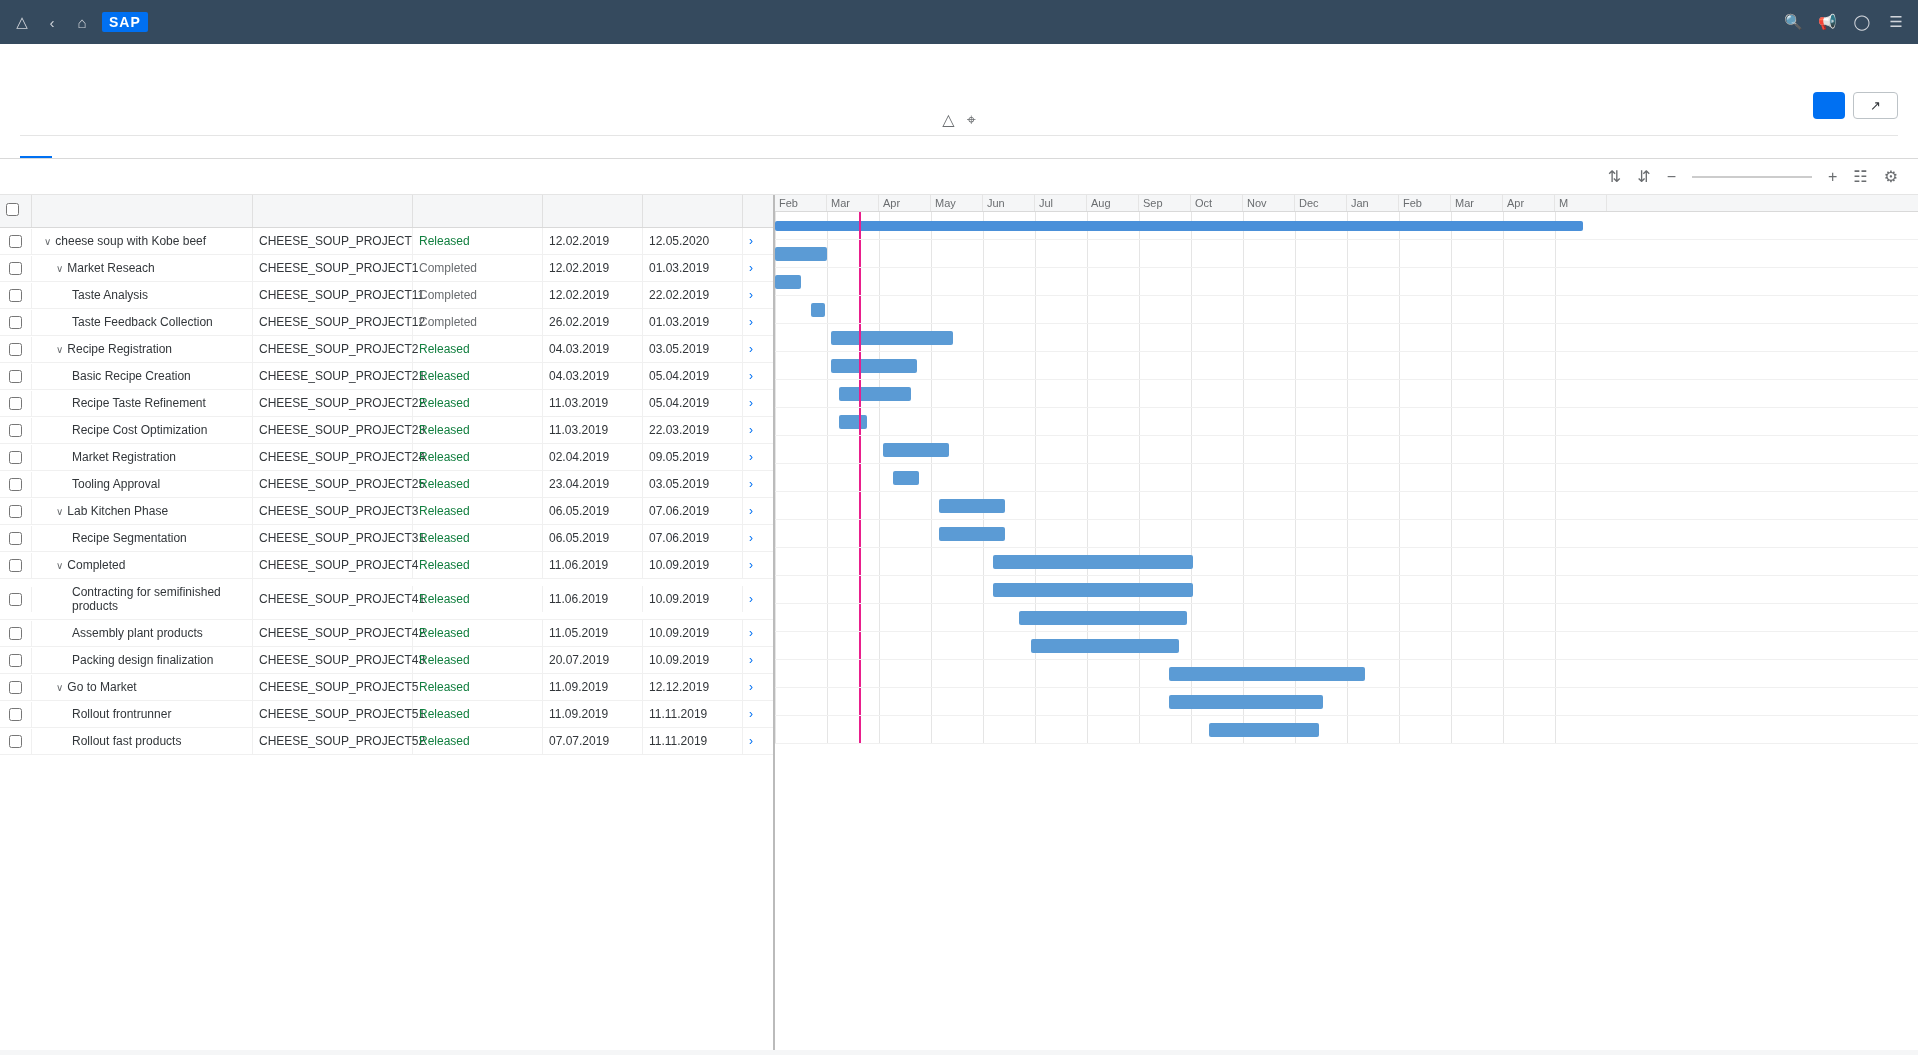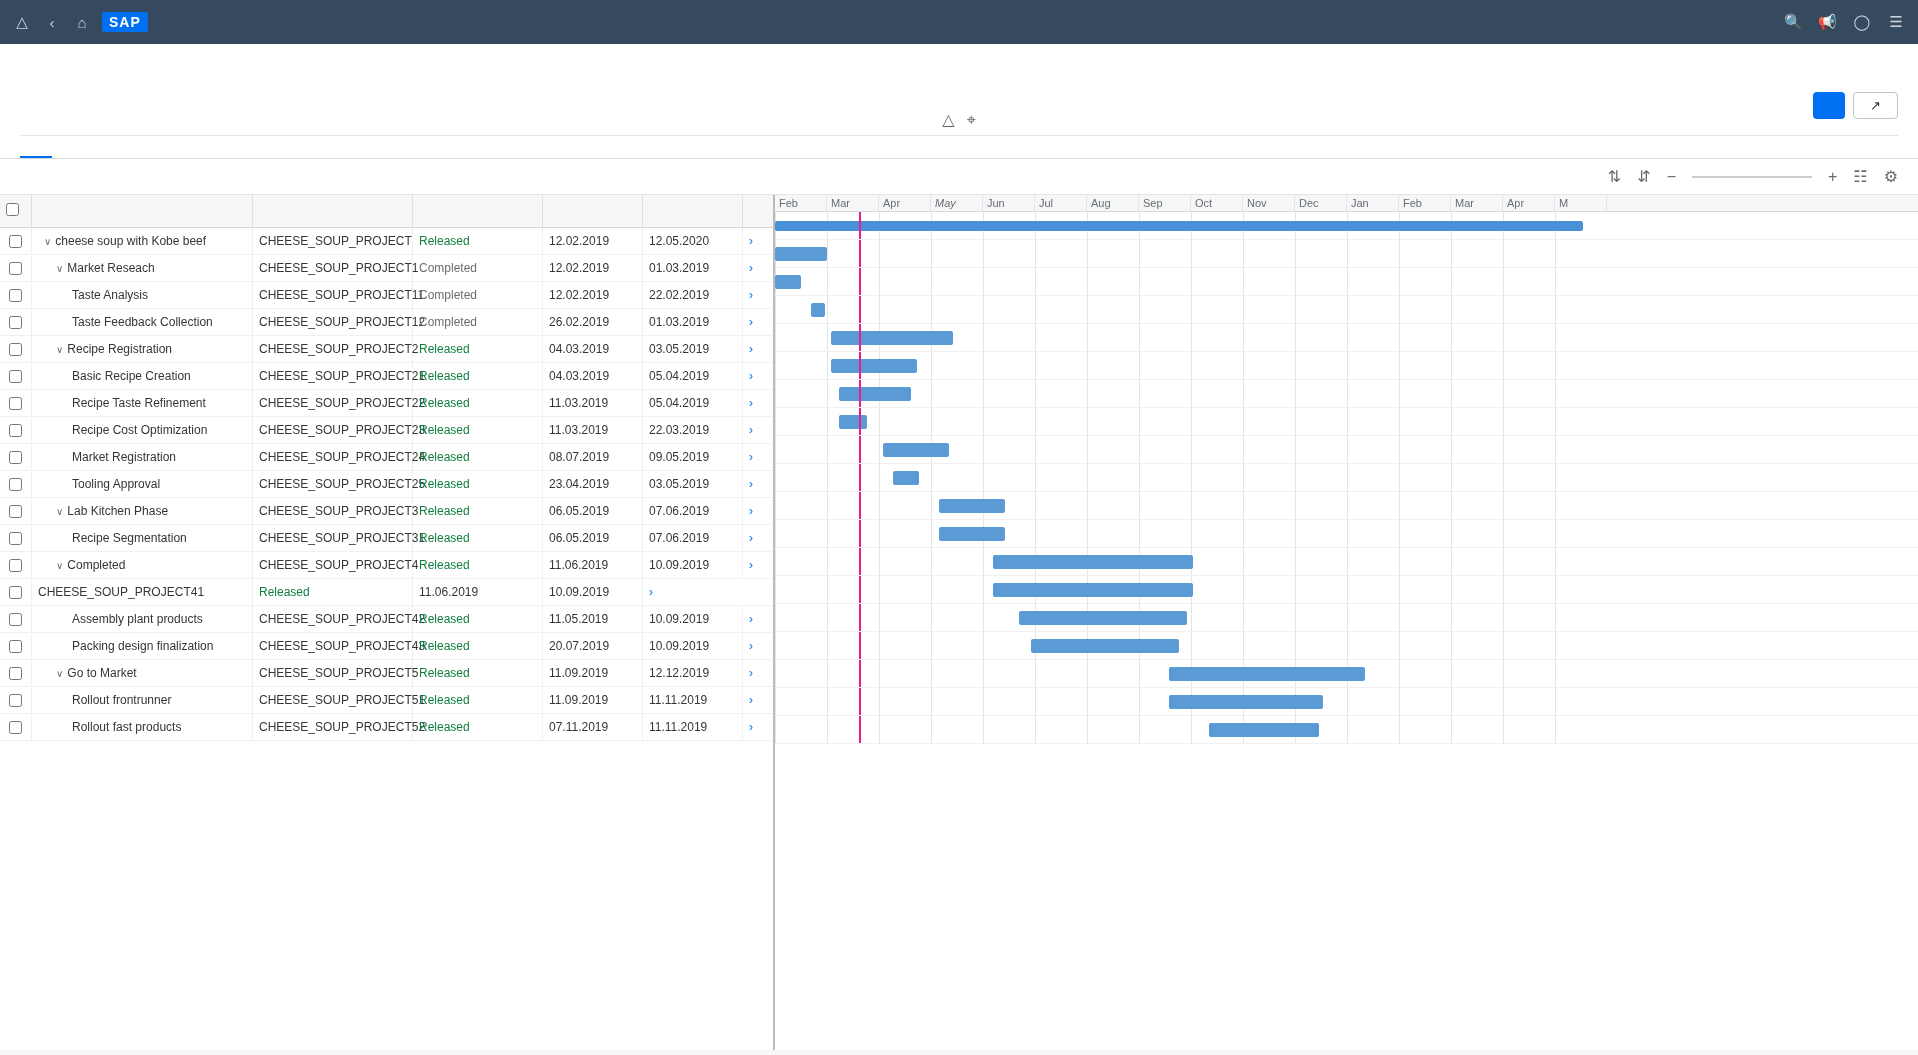--- a/index.html
+++ b/index.html
@@ -423,21 +423,21 @@
         <div class="table-row">
           <div class="td checkbox-cell">
             <input type="checkbox" style="">
           </div>
           <div class="td td-name indent-3">
             <span class="chevron"></span>
             <span>Market Registration</span>
           </div>
           <div class="td">CHEESE_SOUP_PROJECT24</div>
           <div class="td"><span class="status-released">Released</span></div>
-          <div class="td">08.07.2019</div>
+          <div class="td">02.04.2019</div>
           <div class="td">09.05.2019</div>
           <div class="td"><span class="nav-arrow">›</span></div>
         </div>
         <div class="table-row">
           <div class="td checkbox-cell">
             <input type="checkbox" style="">
           </div>
           <div class="td td-name indent-3">
             <span class="chevron"></span>
             <span>Tooling Approval</span>
@@ -487,20 +487,24 @@
           <div class="td">CHEESE_SOUP_PROJECT4</div>
           <div class="td"><span class="status-released">Released</span></div>
           <div class="td">11.06.2019</div>
           <div class="td">10.09.2019</div>
           <div class="td"><span class="nav-arrow">›</span></div>
         </div>
         <div class="table-row">
           <div class="td checkbox-cell">
             <input type="checkbox" style="">
           </div>
+          <div class="td td-name indent-3">
+            <span class="chevron"></span>
+            <span>Contracting for semifinished products</span>
+          </div>
           <div class="td">CHEESE_SOUP_PROJECT41</div>
           <div class="td"><span class="status-released">Released</span></div>
           <div class="td">11.06.2019</div>
           <div class="td">10.09.2019</div>
           <div class="td"><span class="nav-arrow">›</span></div>
         </div>
         <div class="table-row">
           <div class="td checkbox-cell">
             <input type="checkbox" style="">
           </div>
@@ -559,35 +563,35 @@
         <div class="table-row">
           <div class="td checkbox-cell">
             <input type="checkbox" style="">
           </div>
           <div class="td td-name indent-3">
             <span class="chevron"></span>
             <span>Rollout fast products</span>
           </div>
           <div class="td">CHEESE_SOUP_PROJECT52</div>
           <div class="td"><span class="status-released">Released</span></div>
-          <div class="td">07.11.2019</div>
+          <div class="td">07.07.2019</div>
           <div class="td">11.11.2019</div>
           <div class="td"><span class="nav-arrow">›</span></div>
         </div>
       </div>
   </div>
 
   <div class="gantt-area">
     <div class="gantt-inner" id="gantt-inner" style="min-width: 832px;">
       <div class="gantt-header">
         <div class="gantt-months" id="gantt-months">
             <div class="gantt-m" style="min-width: 52px;">Feb</div>
             <div class="gantt-m" style="min-width: 52px;">Mar</div>
             <div class="gantt-m" style="min-width: 52px;">Apr</div>
-            <div class="gantt-m" style="min-width: 52px; font-style: italic;">May</div>
+            <div class="gantt-m" style="min-width: 52px;">May</div>
             <div class="gantt-m" style="min-width: 52px;">Jun</div>
             <div class="gantt-m" style="min-width: 52px;">Jul</div>
             <div class="gantt-m" style="min-width: 52px;">Aug</div>
             <div class="gantt-m" style="min-width: 52px;">Sep</div>
             <div class="gantt-m" style="min-width: 52px;">Oct</div>
             <div class="gantt-m" style="min-width: 52px;">Nov</div>
             <div class="gantt-m" style="min-width: 52px;">Dec</div>
             <div class="gantt-m" style="min-width: 52px;">Jan</div>
             <div class="gantt-m" style="min-width: 52px;">Feb</div>
             <div class="gantt-m" style="min-width: 52px;">Mar</div>

